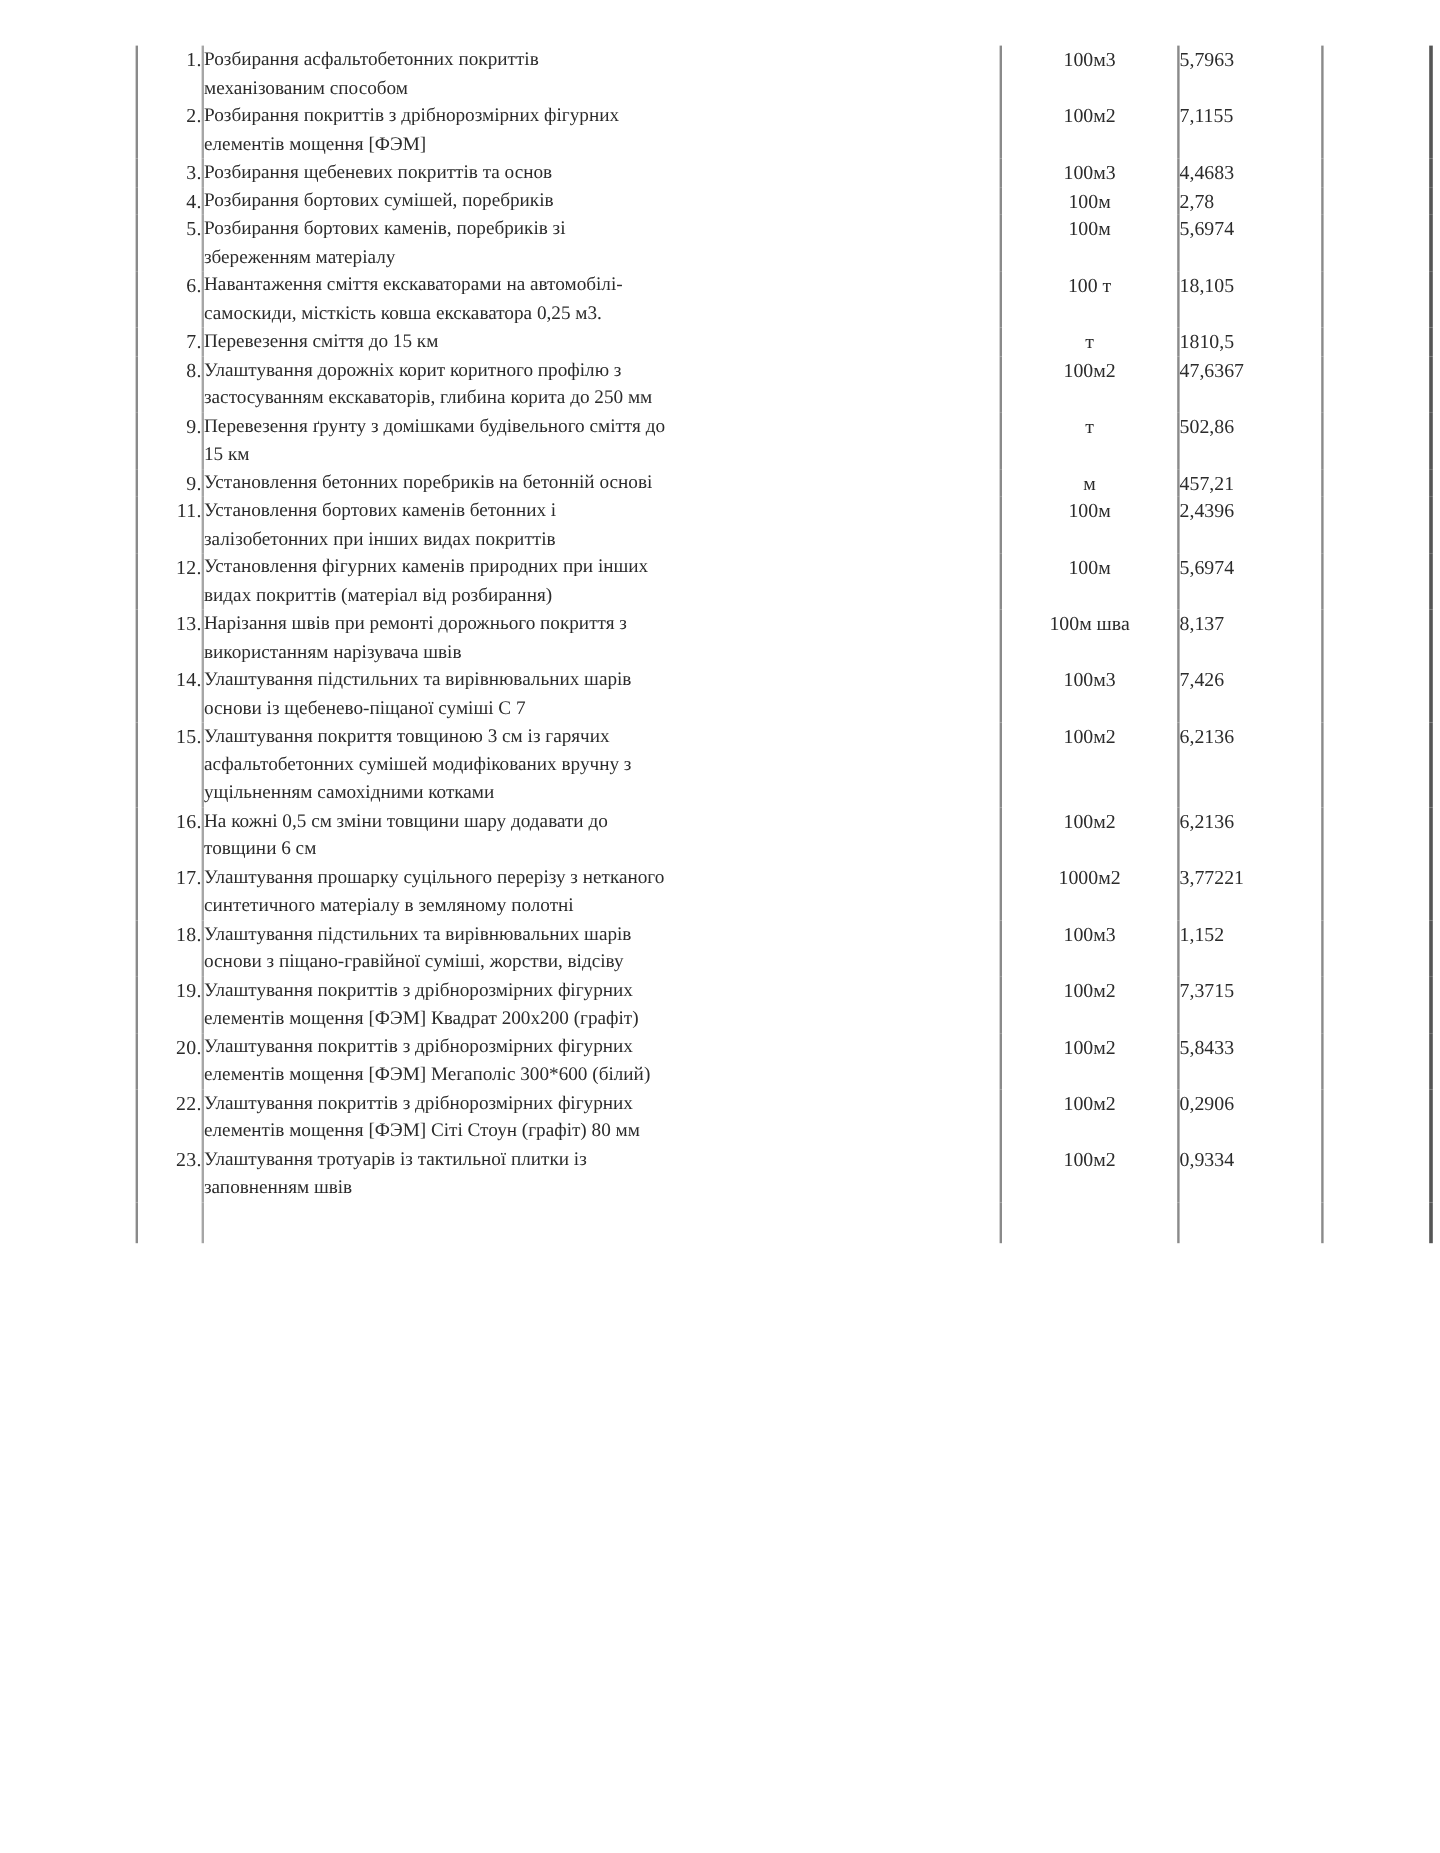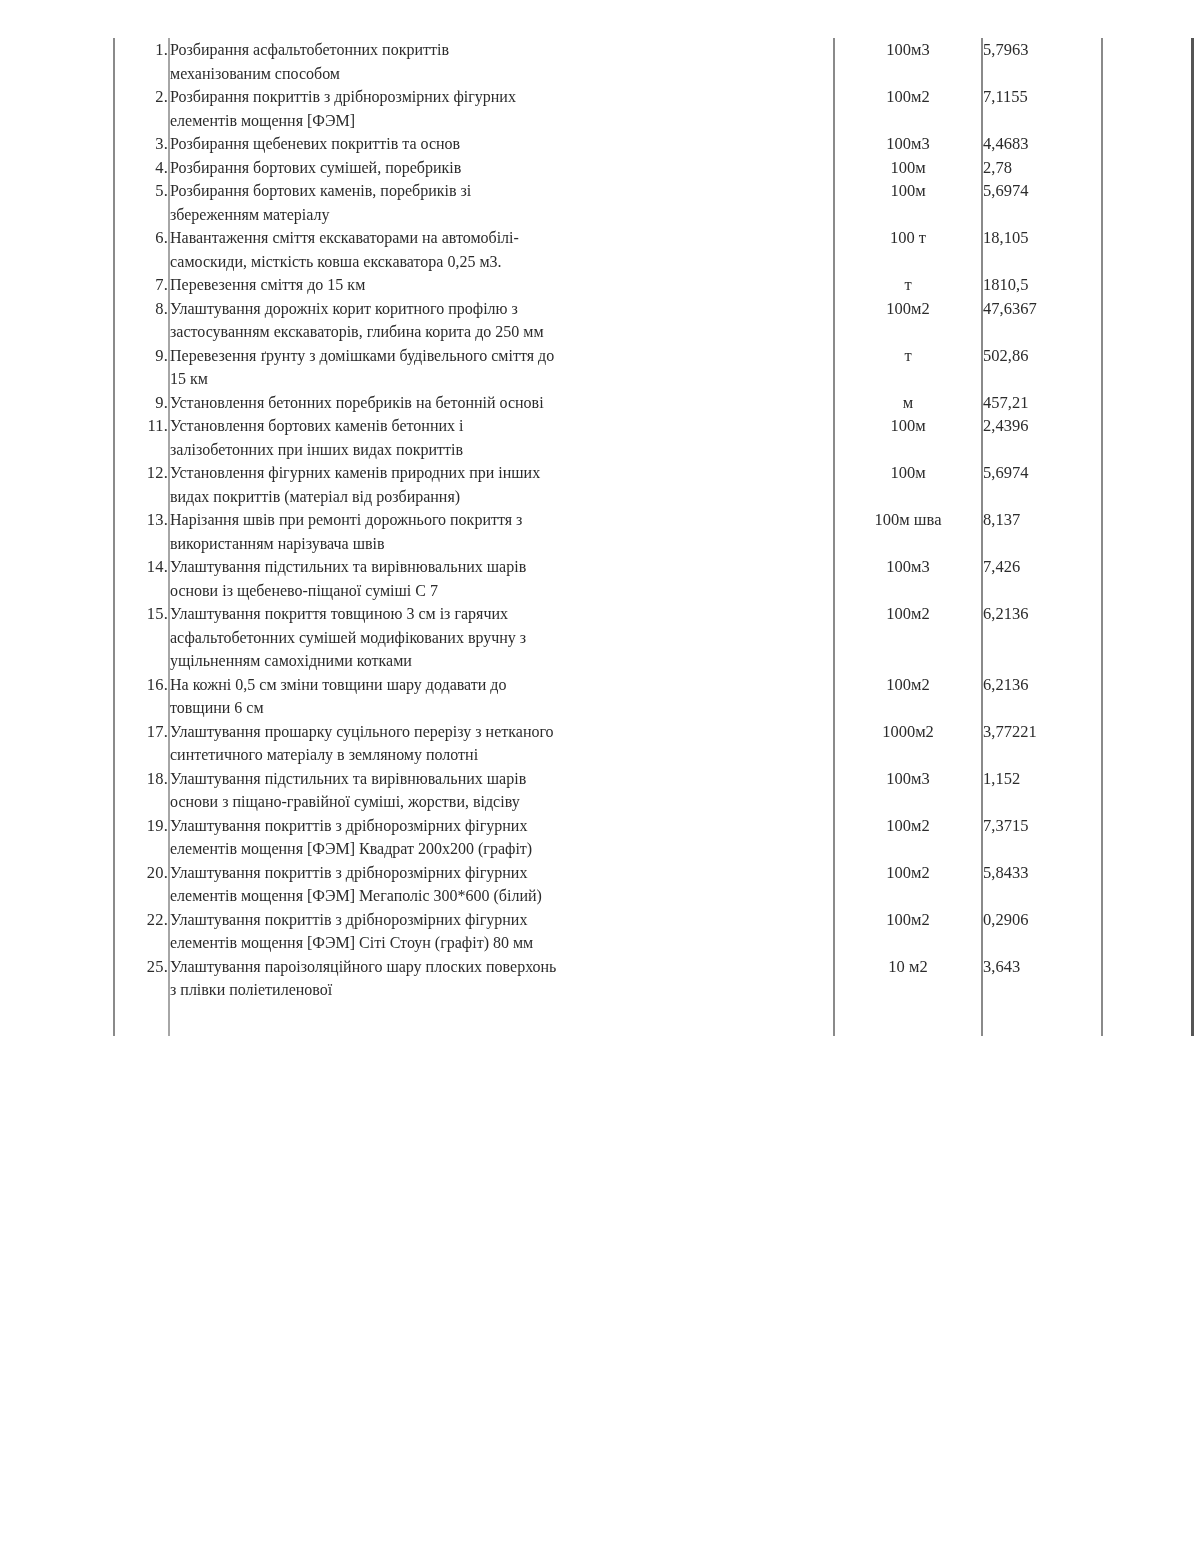--- a/index.html
+++ b/index.html
@@ -346,27 +346,27 @@
           <td class="col-desc cell-desc">
             <span class="desc-line">Улаштування покриттів з дрібнорозмірних фігурних</span>
             <span class="desc-line">елементів мощення [ФЭМ] Сіті Стоун (графіт) 80 мм</span>
           </td>
           <td class="col-unit cell-unit">100м2</td>
           <td class="col-qty cell-qty">0,2906</td>
           <td class="col-blank1 cell-blank"></td>
           <td class="col-blank2 cell-blank"></td>
         </tr>
         <tr>
-          <td class="col-no cell-no">25.</td>
-          <td class="col-desc cell-desc">
-            <span class="desc-line">Улаштування пароізоляційного шару плоских поверхонь</span>
-            <span class="desc-line">з плівки поліетиленової</span>
-          </td>
-          <td class="col-unit cell-unit">10 м2</td>
-          <td class="col-qty cell-qty">3,643</td>
+          <td class="col-no cell-no">23.</td>
+          <td class="col-desc cell-desc">
+            <span class="desc-line">Улаштування тротуарів із тактильної плитки із</span>
+            <span class="desc-line">заповненням швів</span>
+          </td>
+          <td class="col-unit cell-unit">100м2</td>
+          <td class="col-qty cell-qty">0,9334</td>
           <td class="col-blank1 cell-blank"></td>
           <td class="col-blank2 cell-blank"></td>
         </tr>
       </tbody>
     <tfoot>
       <tr id="table-foot">
         <td class="col-no cell-blank"></td>
         <td class="col-desc cell-blank"></td>
         <td class="col-unit cell-blank"></td>
         <td class="col-qty cell-blank"></td>

